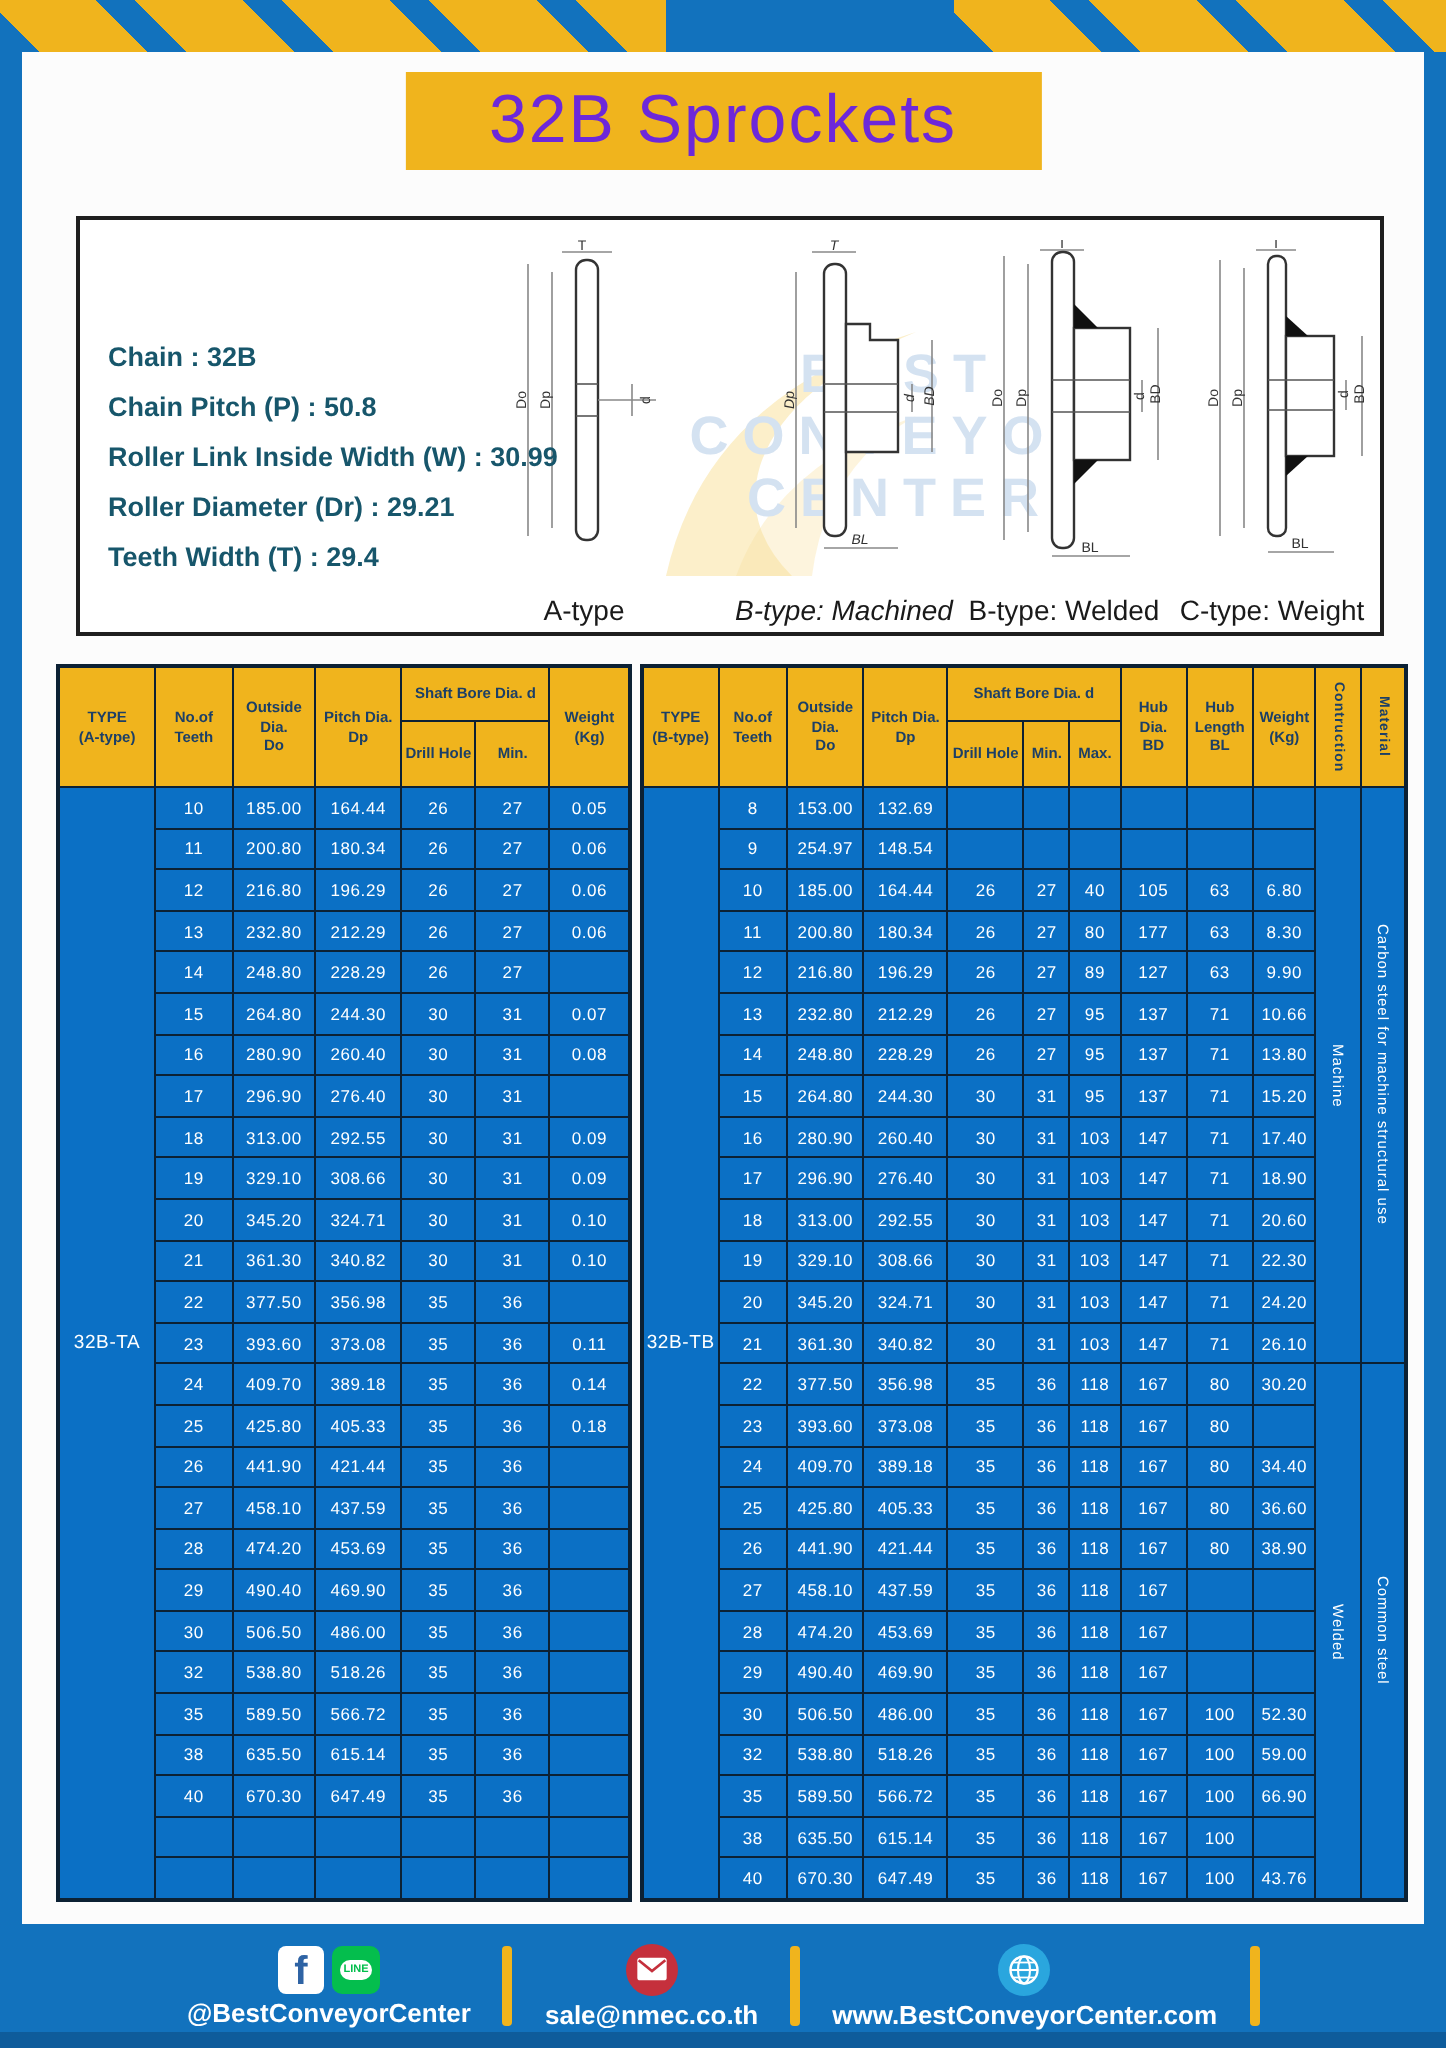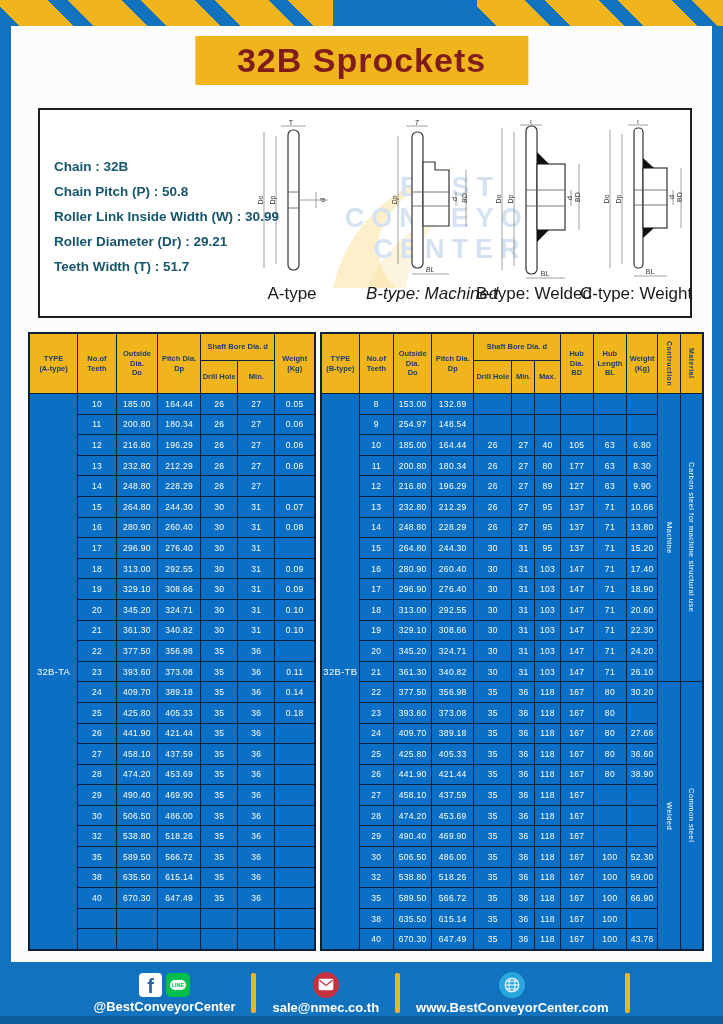--- a/index.html
+++ b/index.html
@@ -10,34 +10,34 @@
   .stripes { position:absolute; top:0; height:26px; }
   .stripes.left  { left:0; width:46%;
     background:repeating-linear-gradient(45deg, transparent 0 14px, #f0b41d 14px 52px); }
   .stripes.right { right:0; width:34%;
     background:repeating-linear-gradient(45deg, transparent 0 14px, #f0b41d 14px 52px); }
 
   .white-panel { position:absolute; left:11px; right:11px; top:26px; bottom:62px; background:#fcfcfc; }
 
   .title-box { position:absolute; top:36px; left:50%; transform:translateX(-50%);
     background:#f0b41d; padding:5px 42px; }
-  .title-box .t { font-size:34px; font-weight:bold; color:#7f1d1d; letter-spacing:1px; white-space:nowrap; }
+  .title-box .t { font-size:34px; font-weight:normal; color:#6d28d9; letter-spacing:1px; white-space:nowrap; }
 
   
   .diagram-box { position:absolute; top:108px; left:38px; width:650px; height:206px;
     border:2px solid #1f1f1f; background:#fff; }
-  .specs { position:absolute; left:14px; top:44px; z-index:3; }
+  .specs { position:absolute; left:14px; top:56px; z-index:3; }
   .spec-line { font-size:13.5px; font-weight:bold; color:#17566b; line-height:25px; white-space:nowrap; }
 
   .wm-text { position:absolute; left:285px; top:62px; width:250px; text-align:center;
     color:#d4e2f1; font-weight:bold; letter-spacing:7px; z-index:1; line-height:31px; font-size:27px; }
   .wm-bird { position:absolute; left:268px; top:28px; z-index:1; opacity:0.5; }
 
   .diagram { position:absolute; top:10px; width:112px; text-align:center; z-index:2; }
-  .diagram .lbl { font-size:17px; color:#1a1a1a; margin-top:0px; white-space:nowrap; }
+  .diagram .lbl { font-size:14px; color:#1a1a1a; margin-top:12px; white-space:nowrap; }
   .d0 { left:196px; } .d1 { left:326px;font-style:italic; } .d2 { left:436px; } .d3 { left:540px; }
   .part { fill:#ffffff; stroke:#333; stroke-width:1.2; }
   .dim  { stroke:#888; stroke-width:0.8; }
   .bore { stroke:#555; stroke-width:0.8; }
   .weld { fill:#111; }
   .dimtxt { font-size:7px; fill:#333; font-family:"Liberation Sans", sans-serif; }
 
   
   .tables { position:absolute; top:332px; left:28px; display:flex; gap:4px; z-index:2; }
   table { border-collapse:collapse; table-layout:fixed; background:#0b70c5; border:2px solid #0c2134; }
@@ -93,21 +93,21 @@
       <div>BEST</div>
       <div>CONVEYOR</div>
       <div>CENTER</div>
     </div>
 
     <div class="specs">
       <div class="spec-line">Chain : 32B</div>
       <div class="spec-line">Chain Pitch (P) : 50.8</div>
       <div class="spec-line">Roller Link Inside Width (W) : 30.99</div>
       <div class="spec-line">Roller Diameter (Dr) : 29.21</div>
-      <div class="spec-line">Teeth Width (T) : 51.7</div>
+      <div class="spec-line">Teeth Width (T) : 29.4</div>
     </div>
 
     <div class="diagram d0">
       <svg width="112" height="160" viewBox="0 0 112 160">
         <line class="dim" x1="45" y1="6" x2="70" y2="6"></line>
         <text class="dimtxt" x="55" y="5" text-anchor="middle">T</text>
         <line class="dim" x1="28" y1="12" x2="28" y2="148"></line>
         <text class="dimtxt" transform="rotate(-90 24 80)" x="24" y="83" text-anchor="middle">Do</text>
         <line class="dim" x1="40" y1="16" x2="40" y2="144"></line>
         <text class="dimtxt" transform="rotate(-90 36 80)" x="36" y="83" text-anchor="middle">Dp</text>
@@ -670,21 +670,21 @@
           </tr>
           <tr>
             <td>24</td>
             <td>409.70</td>
             <td>389.18</td>
             <td>35</td>
             <td>36</td>
             <td>118</td>
             <td>167</td>
             <td>80</td>
-            <td>27.66</td>
+            <td>34.40</td>
           </tr>
           <tr>
             <td>25</td>
             <td>425.80</td>
             <td>405.33</td>
             <td>35</td>
             <td>36</td>
             <td>118</td>
             <td>167</td>
             <td>80</td>

